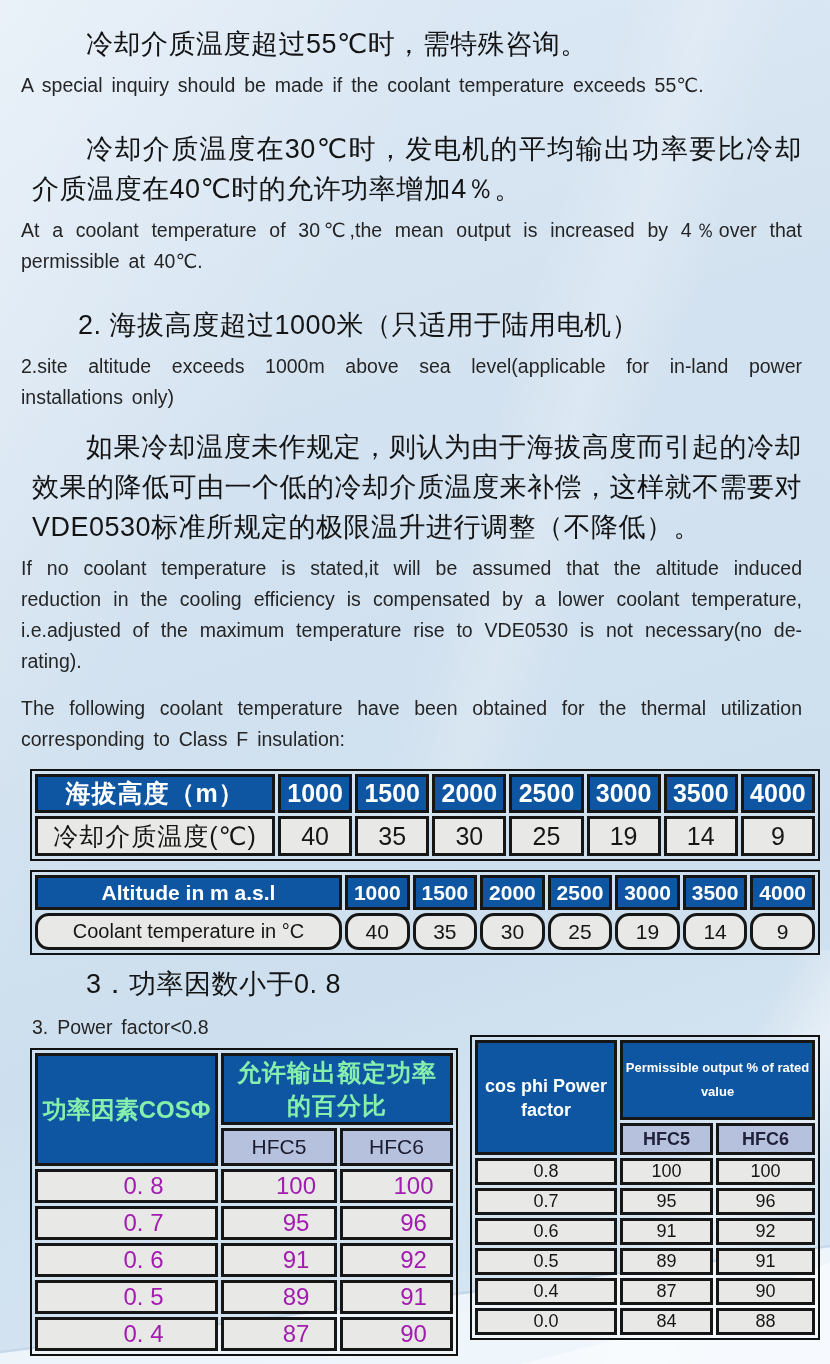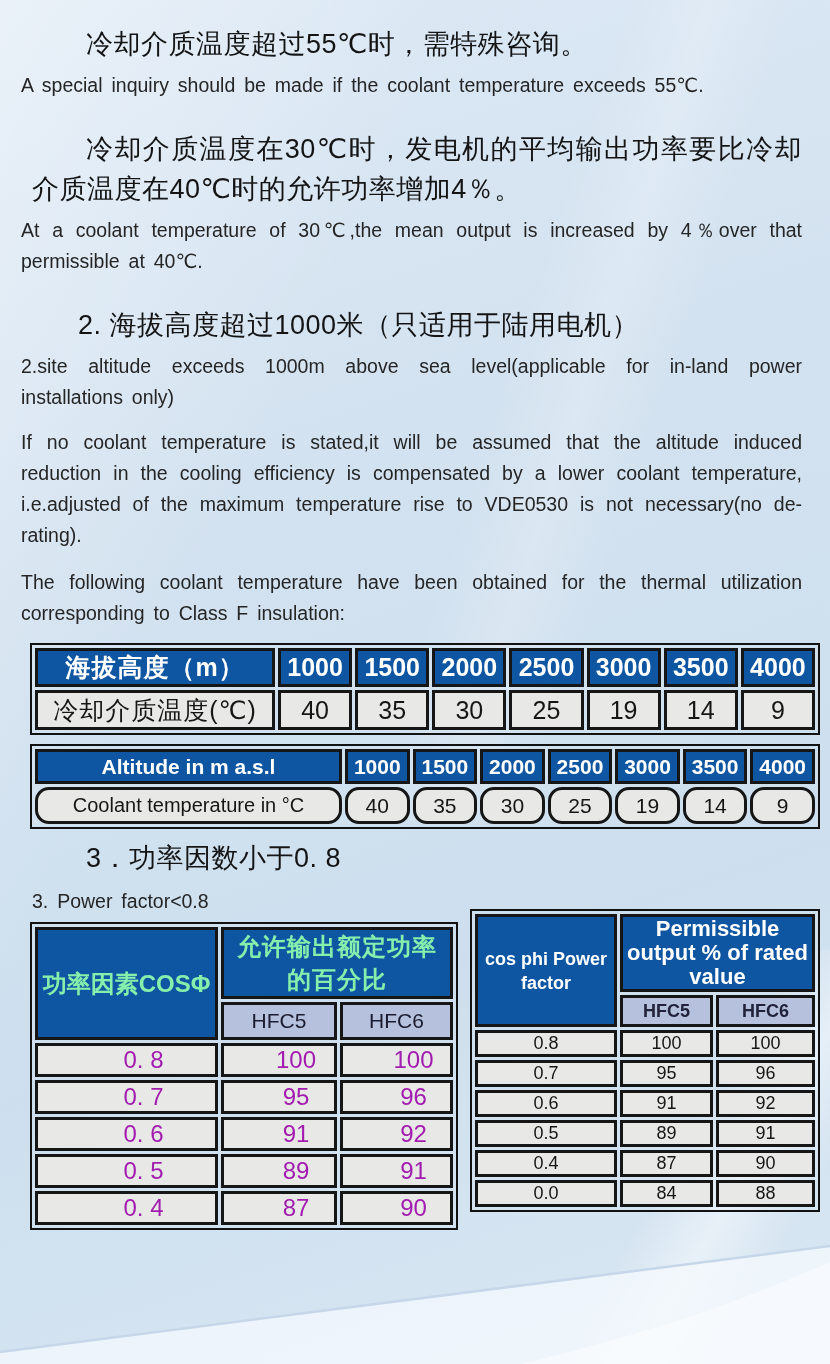--- a/index.html
+++ b/index.html
@@ -70,21 +70,21 @@
   .pw-wrap { border: 2px solid #121212; width: 100%; }
 
   .pw-zh td.c1 { font-size: 24px; }
   .pw-zh .hdrblue { background: #0e56a2; color: #86efac; font-weight: bold; }
   .pw-zh .big { height: 60px; font-size: 24px; letter-spacing: 1px; }
   .pw-zh .sub td, .pw-en .sub td { background: #b5c1dd; color: #1c1c30; }
   .pw-zh .sub td { height: 38px; font-size: 21px; }
   .pw-zh .d td { height: 29px; font-size: 24px; background: #e8e8e6; color: #a21caf; padding-left: 34px; }
 
   .pw-en .hdrblue { background: #0e56a2; color: #fff; font-weight: bold; }
-  .pw-en .big { height: 66px; font-size: 22px; line-height: 24px; white-space: normal; }
+  .pw-en .big { height: 80px; font-size: 13px; line-height: 24px; white-space: normal; }
   .pw-en td.c1 { font-size: 18px; line-height: 24px; white-space: normal; }
   .pw-en .sub td { height: 32px; font-size: 18px; font-weight: bold; color: #22223a; }
   .pw-en .d td { height: 26px; font-size: 18px; background: #e8e8e6; color: #161616; }
 </style>
 </head>
 <body>
 
 <div class="decor-streak streak-top"></div>
 <div class="decor-streak streak-right"></div>
 
@@ -98,20 +98,21 @@
 
   <p class="zh indent">冷却介质温度超过55℃时，需特殊咨询。</p>
   <p class="en tight">A special inquiry should be made if the coolant temperature exceeds 55℃.</p>
 
   <p class="zh indent mt-sec">冷却介质温度在30℃时，发电机的平均输出功率要比冷却介质温度在40℃时的允许功率增加4％。</p>
   <p class="en">At a coolant temperature of 30℃,the mean output is increased by 4％over that permissible at 40℃.</p>
 
   <p class="zh mt-sec" style="text-indent:1.7em">2. 海拔高度超过1000米（只适用于陆用电机）</p>
   <p class="en tight">2.site altitude exceeds 1000m above sea level(applicable for in-land power installations only)</p>
 
+  <p class="zh indent">如果冷却温度未作规定，则认为由于海拔高度而引起的冷却效果的降低可由一个低的冷却介质温度来补偿，这样就不需要对VDE0530标准所规定的极限温升进行调整（不降低）。</p>
   <p class="en">If no coolant temperature is stated,it will be assumed that the altitude induced reduction in the cooling efficiency is compensated by a lower coolant temperature, i.e.adjusted of the maximum temperature rise to VDE0530 is not necessary(no de-rating).</p>
 
   <p class="en tight">The following coolant temperature have been obtained for the thermal utilization corresponding to Class F insulation:</p>
 
   <div class="alt-wrap">
     <table class="grid alt-zh">
       <colgroup>
           <col style="width:240px">
           <col>
           <col>

